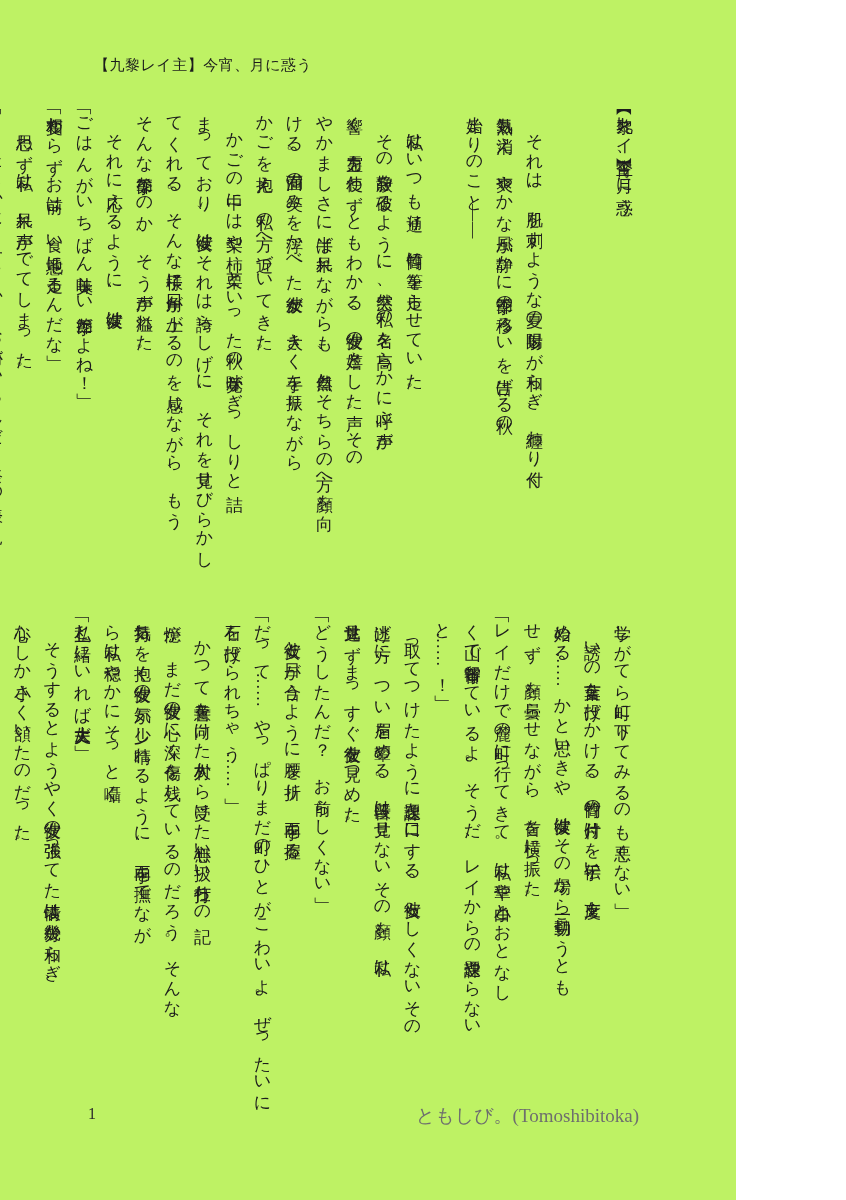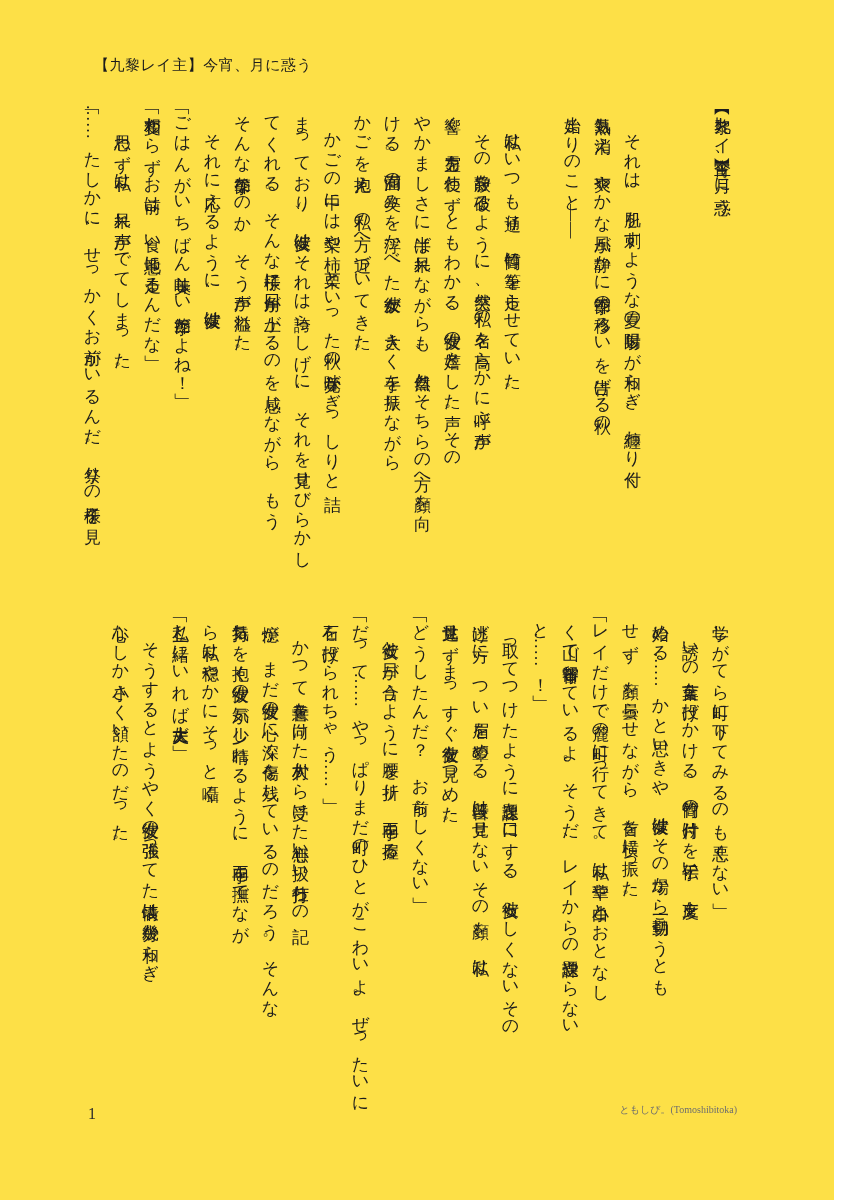--- a/index.html
+++ b/index.html
@@ -2,23 +2,23 @@
 <html lang="ja"><head>
 <meta charset="utf-8">
 <style>
   html, body {
     margin: 0;
     padding: 0;
     background: #ffffff;
   }
   .page {
     position: relative;
-    width: 834px;
+    width: 736px;
     height: 1200px;
-    background: #fde047;
+    background: #bef264;
     overflow: hidden;
     font-family: "Liberation Serif", "DejaVu Serif", serif;
     color: #1c1c1c;
   }
   .header {
     position: absolute;
     left: 94px;
     top: 56px;
     font-size: 15px;
     letter-spacing: 0.5px;
@@ -48,21 +48,21 @@
     position: absolute;
     left: 88px;
     top: 1105px;
     font-size: 16px;
     color: #2b2b2b;
   }
   .footer-site {
     position: absolute;
     right: 97px;
     top: 1103px;
-    font-size: 10px;
+    font-size: 19px;
     color: #6e6e6e;
     white-space: nowrap;
     margin-left: 32px;
   }
 </style>
 </head>
 <body>
 
 <div class="page">
 

